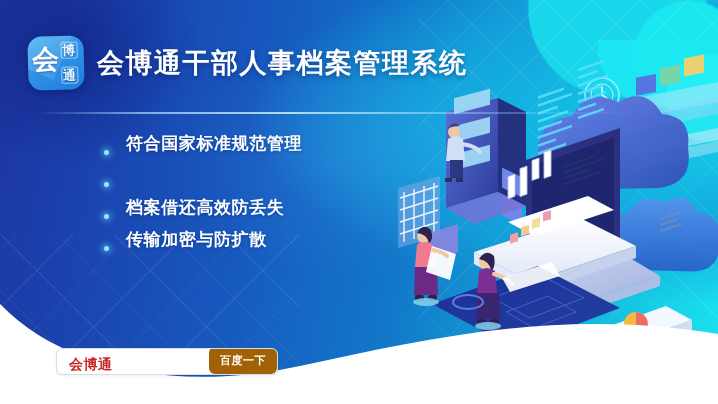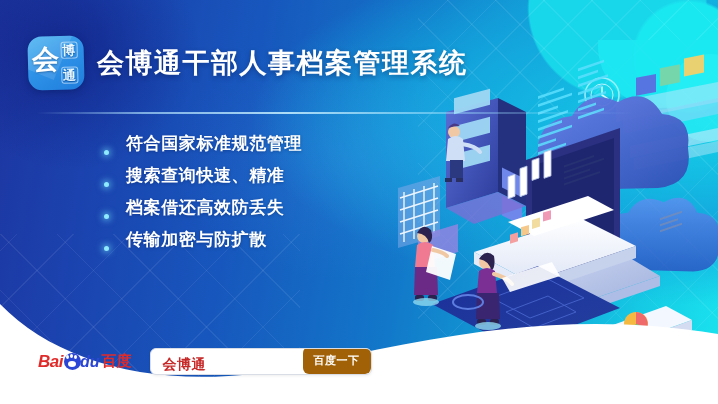--- a/index.html
+++ b/index.html
@@ -369,44 +369,32 @@
     <div class="title">会博通干部人事档案管理系统</div>
   </div>
 
   <div class="features">
     <div class="feature">
       <span class="dot"></span>
       <span class="feature-label">符合国家标准规范管理</span>
     </div>
     <div class="feature">
       <span class="dot"></span>
-      <span class="feature-label">搜索查询快速、精准</span>
     </div>
     <div class="feature">
       <span class="dot"></span>
       <span class="feature-label">档案借还高效防丢失</span>
     </div>
     <div class="feature">
       <span class="dot"></span>
       <span class="feature-label">传输加密与防扩散</span>
     </div>
   </div>
 
   <div class="search-row">
-    <div class="baidu-logo">
-      <span class="bai">Bai</span>
-      <span class="paw">
-        <i></i>
-          <i></i>
-          <i></i>
-          <i></i>
-      </span>
-      <span class="du">du</span>
-      <span class="cn">百度</span>
-    </div>
 
     <div class="searchbox">
       <span class="search-value" placeholder="会博通">会博通</span>
       <span class="search-btn">百度一下</span>
     </div>
   </div>
 
 </div>
 
 </body></html>

